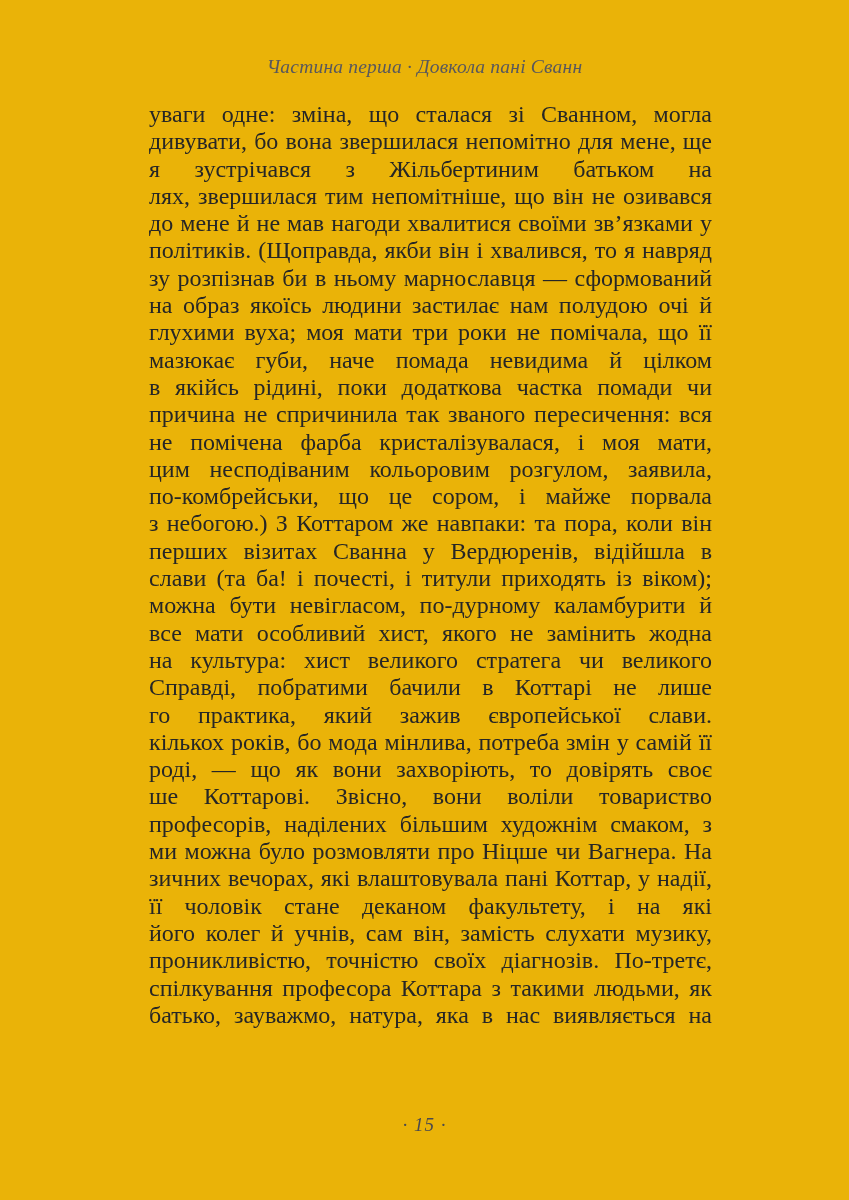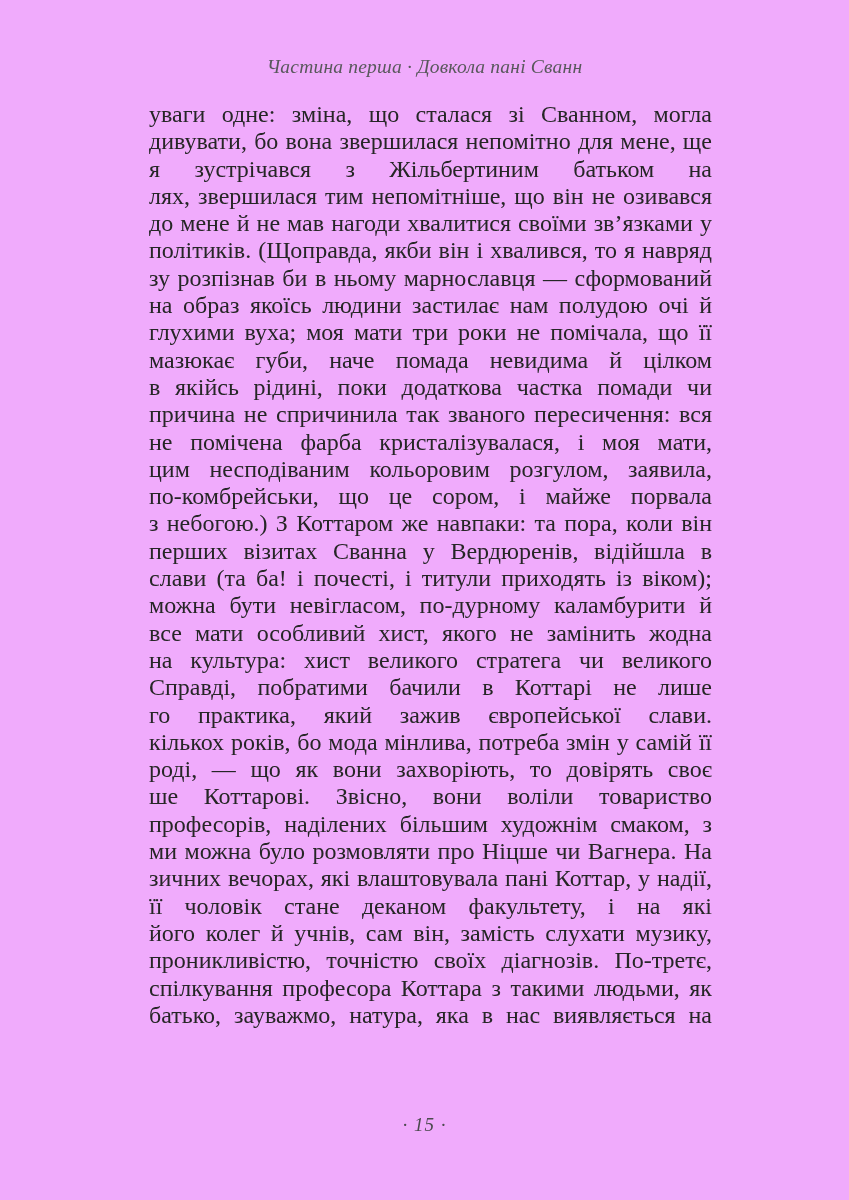--- a/index.html
+++ b/index.html
@@ -3,21 +3,21 @@
 <meta charset="utf-8">
 <style>
   html, body {
     margin: 0;
     padding: 0;
   }
   .page {
     position: relative;
     width: 849px;
     height: 1200px;
-    background: #f0abfc;
+    background: #eab308;
     font-family: "Liberation Serif", "DejaVu Serif", serif;
     overflow: hidden;
   }
   .running-head {
     position: absolute;
     top: 55px;
     left: 0;
     width: 849px;
     text-align: center;
     font-style: italic;

